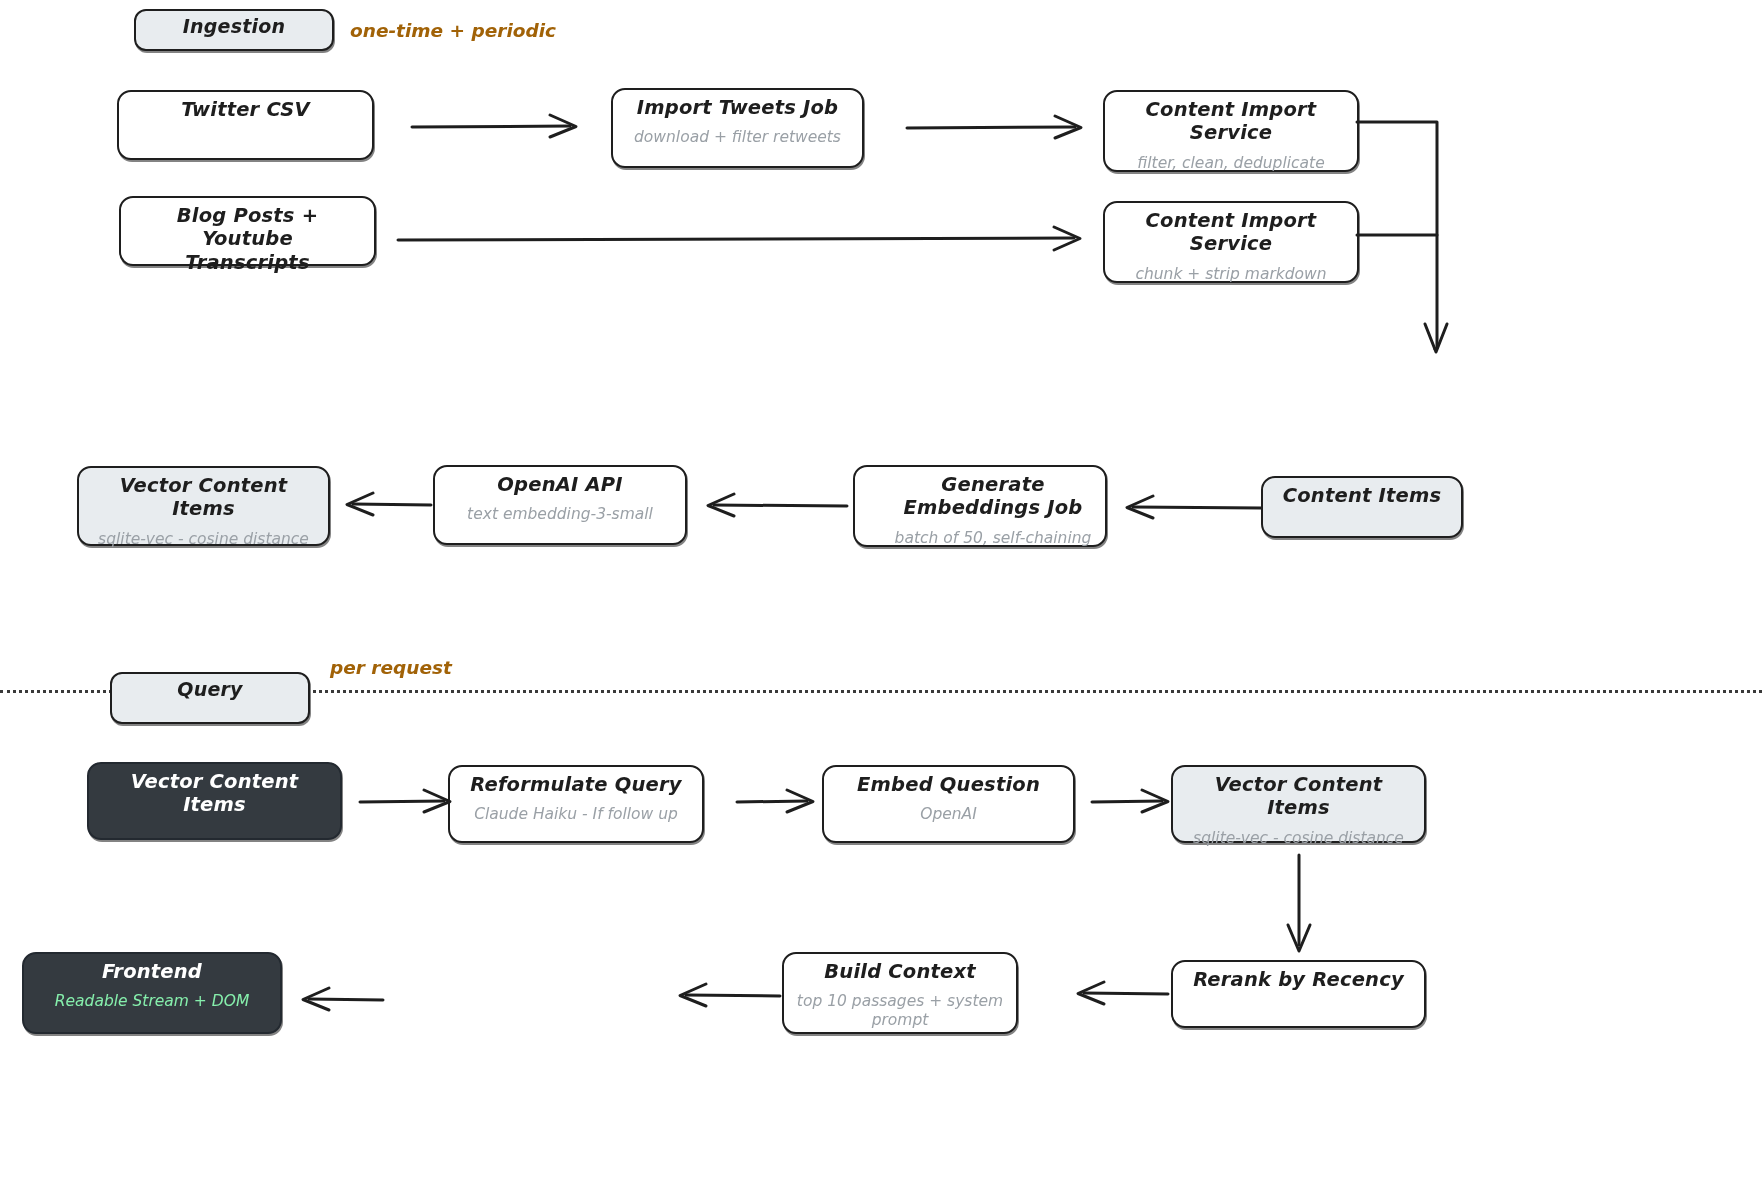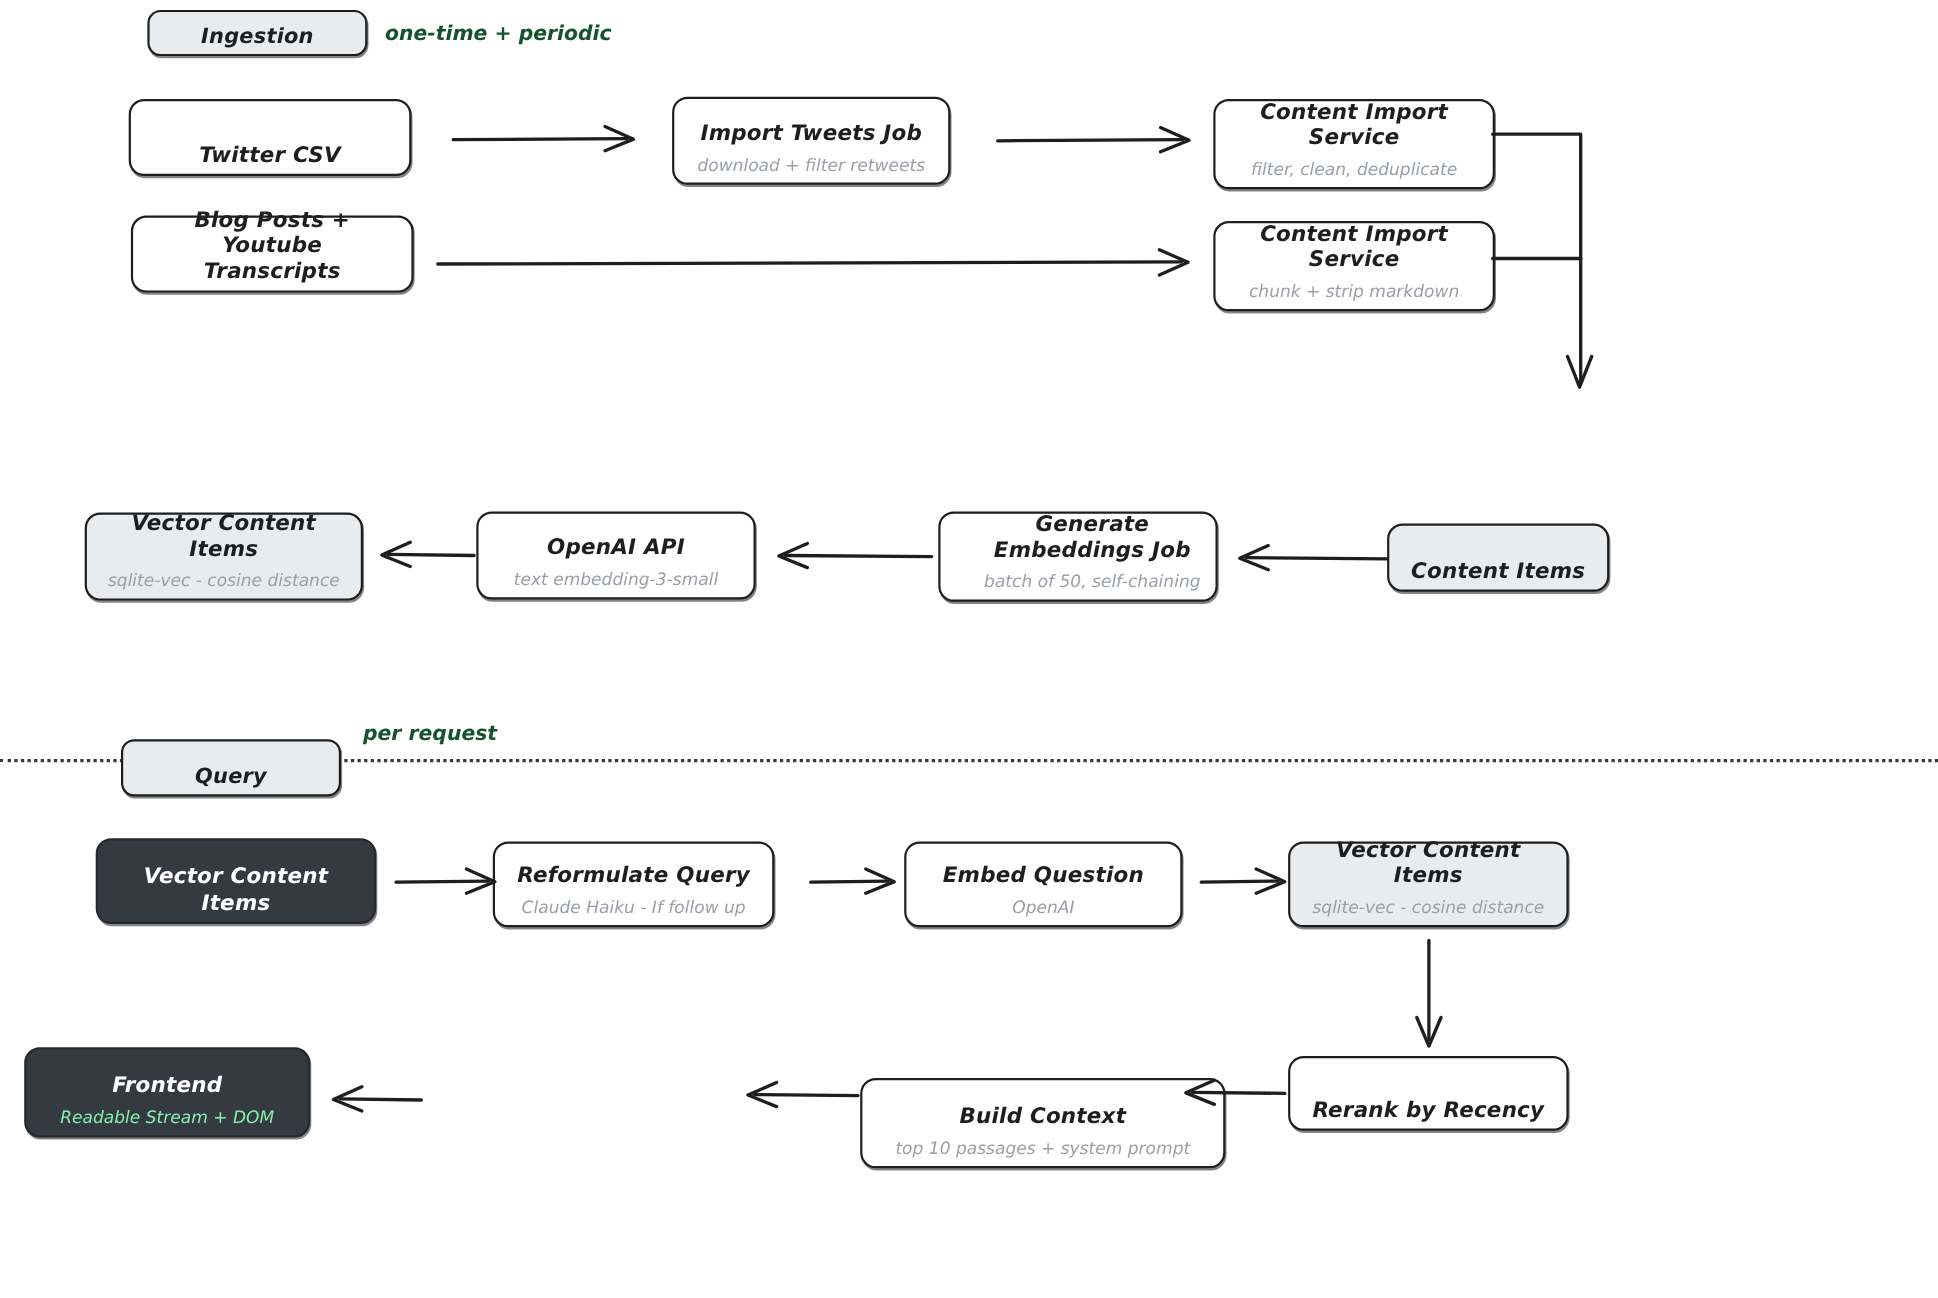--- a/index.html
+++ b/index.html
@@ -19,21 +19,21 @@
   
   .node {
     position: absolute;
     box-sizing: border-box;
     border: 2.4px solid #1e1e1e;
     border-radius: 14px;
     background: #ffffff;
     display: flex;
     flex-direction: column;
     align-items: center;
-    justify-content: flex-end;
+    justify-content: flex-start;
     text-align: center;
     padding: 6px 10px;
     box-shadow: 1px 2px 0 rgba(30,30,30,.55);
   }
   .node .title {
     font-size: 19.5px;
     font-weight: 700;
     letter-spacing: .2px;
     color: #1e1e1e;
     line-height: 1.2;
@@ -55,21 +55,21 @@
   .node.pill {
     border-radius: 12px;
     padding: 4px 10px;
   }
   .node.pill .title { font-size: 19px; }
 
   
   .caption {
     position: absolute;
     font-size: 18.5px;
-    color: #14532d;
+    color: #a16207;
     font-style: italic;
     font-weight: 600;
     white-space: nowrap;
   }
 
   
   .edge {
     position: absolute;
     pointer-events: none;
   }
@@ -212,21 +212,21 @@
 
   <div class="node grey" style="left:1171px; top:765px; width:255px; height:78px;">
     <span class="title">Vector Content Items</span>
     <span class="sub">sqlite-vec - cosine distance</span>
   </div>
 
   <div class="node" style="left:1171px; top:960px; width:255px; height:68px;">
     <span class="title">Rerank by Recency</span>
   </div>
 
-  <div class="node" style="left:782px; top:952px; width:332px; height:82px;margin-top:28px;">
+  <div class="node" style="left:782px; top:952px; width:236px; height:82px;">
     <span class="title">Build Context</span>
     <span class="sub">top 10 passages + system prompt</span>
   </div>
 
 
   <div class="node dark" style="left:22px; top:952px; width:260px; height:82px;">
     <span class="title">Frontend</span>
     <span class="sub">Readable Stream + DOM</span>
   </div>
 

